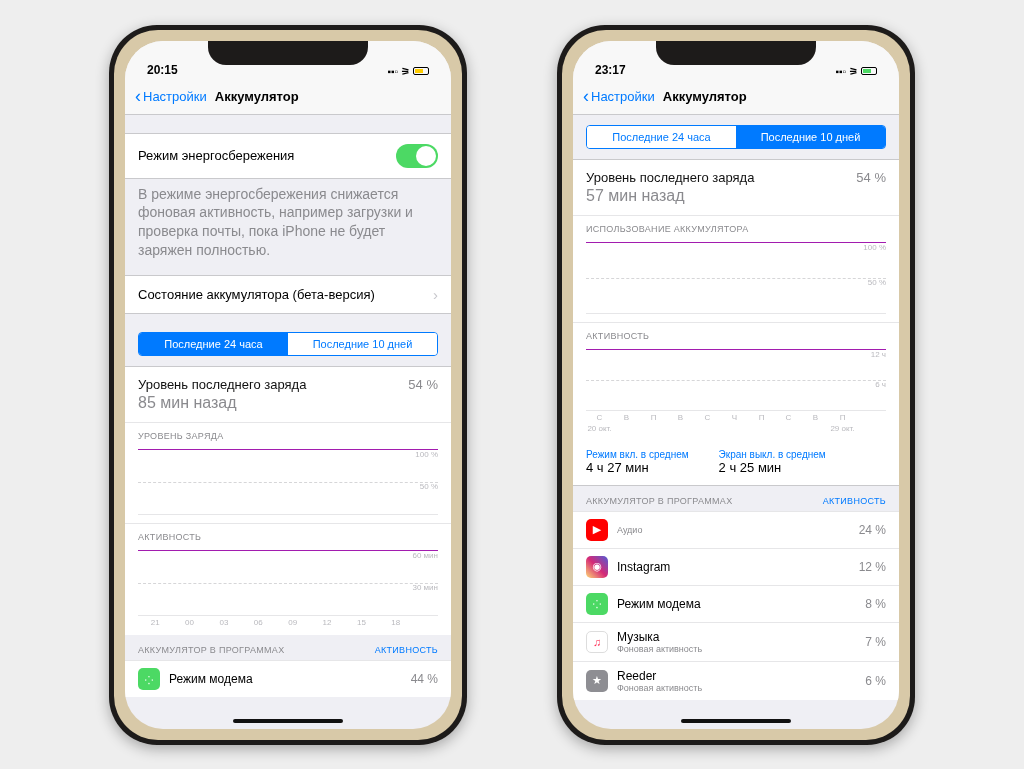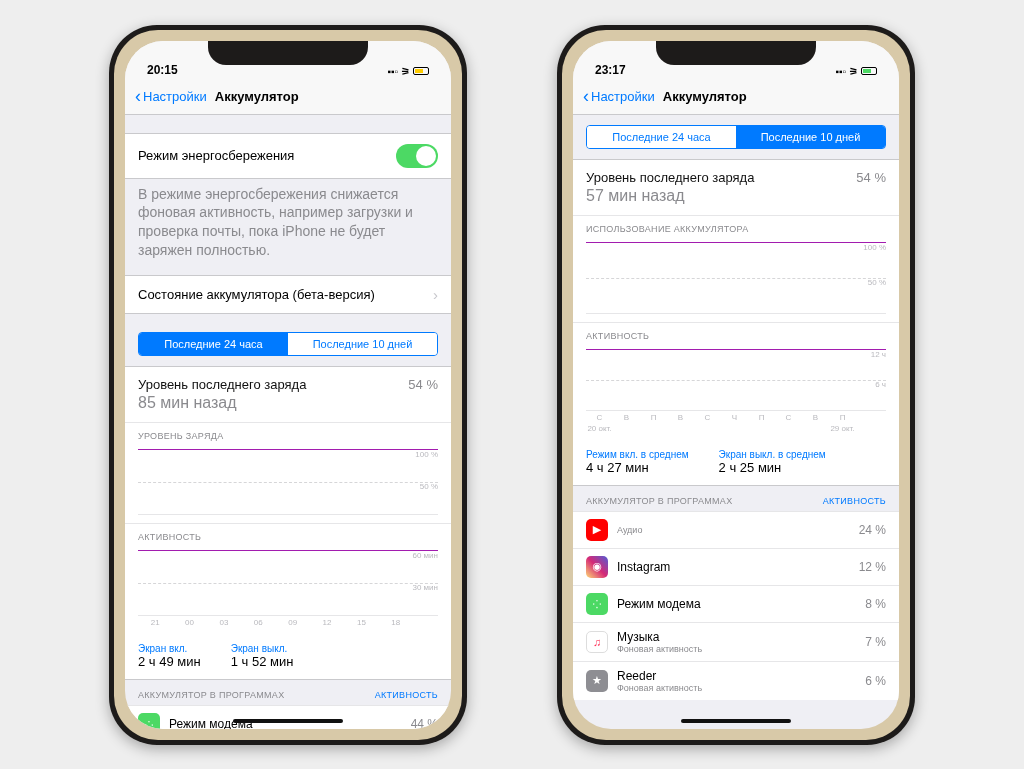--- a/index.html
+++ b/index.html
@@ -551,30 +551,20 @@
               <span>00</span>
               <span>03</span>
               <span>06</span>
               <span>09</span>
               <span>12</span>
               <span>15</span>
               <span>18</span>
             </div>
       </div>
 
-      <div class="screen-time">
-        <div class="st-col">
-          <div class="st-lbl">Экран вкл.</div>
-          <div>2 ч 49 мин</div>
-        </div>
-        <div class="st-col">
-          <div class="st-lbl">Экран выкл.</div>
-          <div>1 ч 52 мин</div>
-        </div>
-      </div>
 
       <div class="apps-hdr">
         <span>АККУМУЛЯТОР В ПРОГРАММАХ</span>
         <span class="act">АКТИВНОСТЬ</span>
       </div>
       <div class="app-row">
         <div class="app-icon" style="background:#4cd964;">⁘</div>
         <div class="app-name-col">Режим модема</div>
         <div class="app-pct">44 %</div>
       </div>

